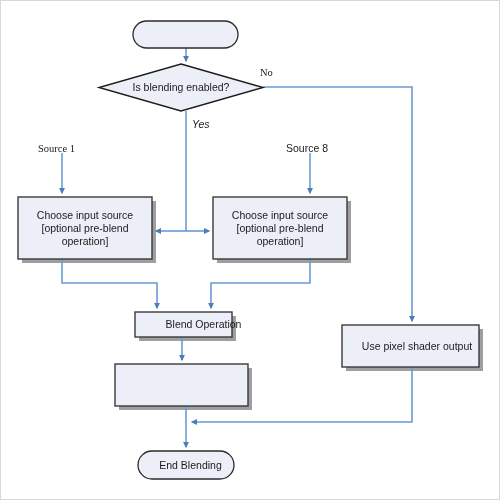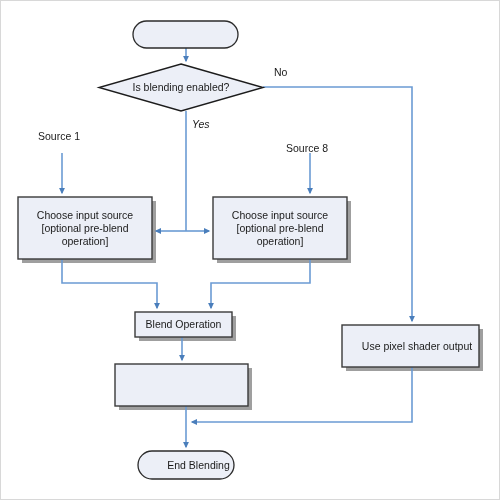--- a/index.html
+++ b/index.html
@@ -109,28 +109,28 @@
   <div class="node-label" style="left:98px; top:63px; width:164px; height:47px;">Is blending enabled?</div>
 
   <div class="node-label" style="left:17px; top:196px; width:134px; height:62px;">Choose input source
 [optional pre-blend
 operation]</div>
 
   <div class="node-label" style="left:212px; top:196px; width:134px; height:62px;">Choose input source
 [optional pre-blend
 operation]</div>
 
-  <div class="node-label" style="left:134px; top:311px; width:97px; height:25px;">Blend Operation</div>
+  <div class="node-label" style="left:134px; top:311px; width:97px; height:25px;padding-left:20px;">Blend Operation</div>
 
 
   <div class="node-label" style="left:341px; top:324px; width:150px; height:42px;">Use pixel shader output</div>
 
-  <div class="node-label" style="left:137px; top:450px; width:105px; height:28px;padding-left:8px;">End Blending</div>
+  <div class="node-label" style="left:137px; top:450px; width:105px; height:28px;">End Blending</div>
 
-  <div class="edge-label" style="left:273px; top:65px;">No</div>
+  <div class="edge-label" style="left:259px; top:65px;font-family:Liberation Serif, serif;">No</div>
 
   <div class="edge-label" style="left:191px; top:117px;font-style:italic;">Yes</div>
 
-  <div class="edge-label" style="left:37px; top:129px;">Source 1</div>
+  <div class="edge-label" style="left:37px; top:141px;font-family:Liberation Serif, serif;">Source 1</div>
 
   <div class="edge-label" style="left:285px; top:141px;">Source 8</div>
 
 </div>
 
 </body></html>

